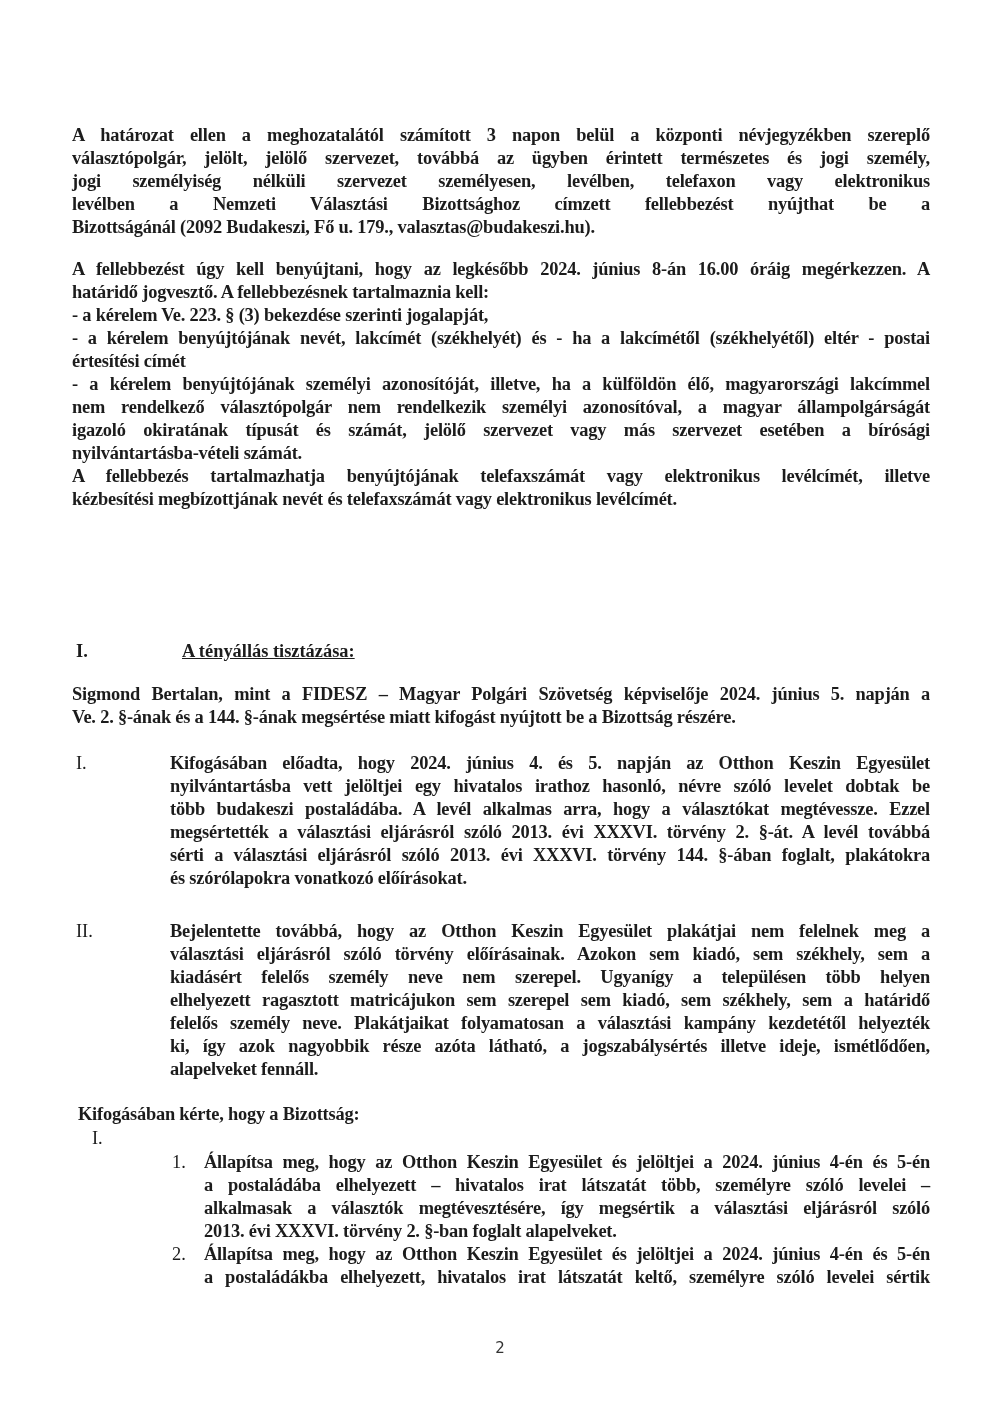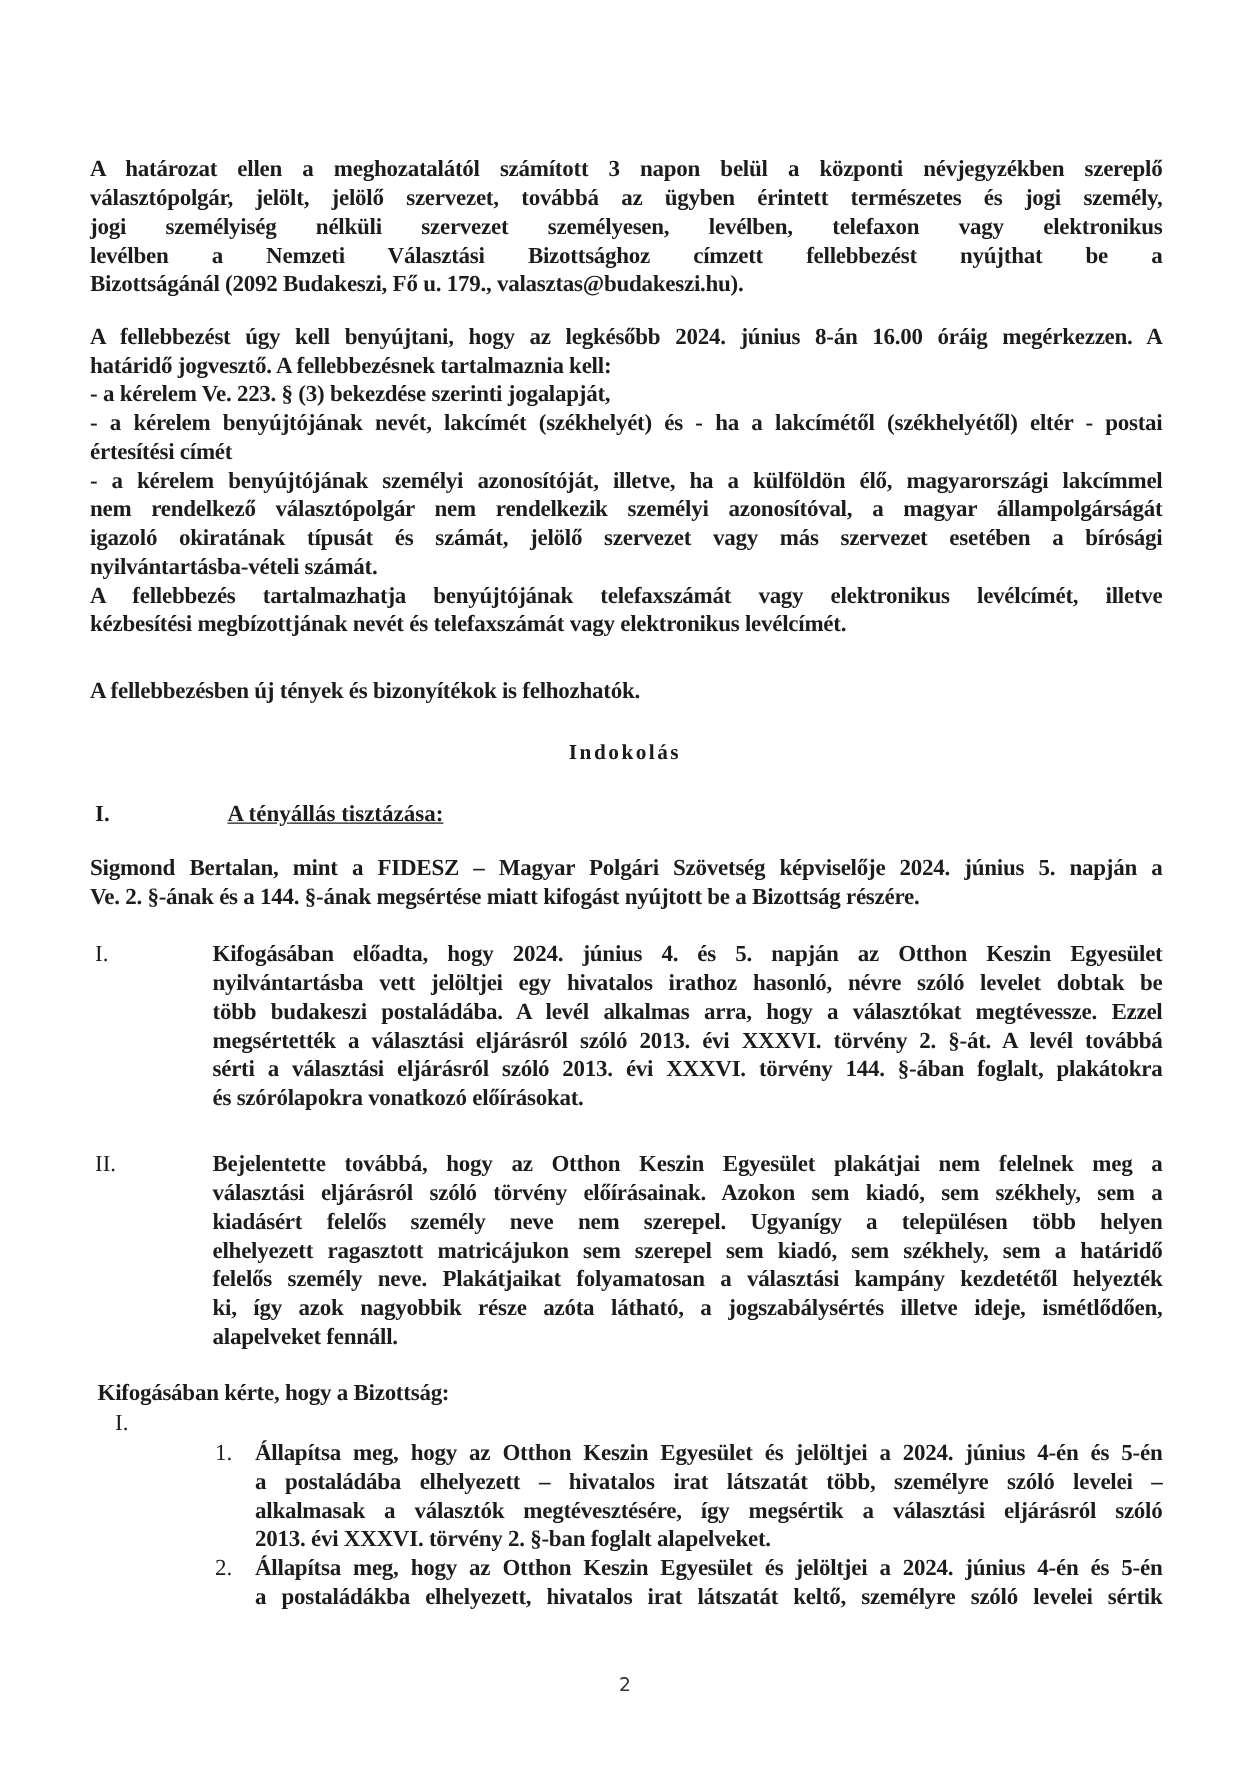--- a/index.html
+++ b/index.html
@@ -49,23 +49,21 @@
     <div class="line just" style="top:327px">- a kérelem benyújtójának nevét, lakcímét (székhelyét) és - ha a lakcímétől (székhelyétől) eltér - postai</div>
     <div class="line" style="top:350px">értesítési címét</div>
     <div class="line just" style="top:373px">- a kérelem benyújtójának személyi azonosítóját, illetve, ha a külföldön élő, magyarországi lakcímmel</div>
     <div class="line just" style="top:396px">nem rendelkező választópolgár nem rendelkezik személyi azonosítóval, a magyar állampolgárságát</div>
     <div class="line just" style="top:419px">igazoló okiratának típusát és számát, jelölő szervezet vagy más szervezet esetében a bírósági</div>
     <div class="line" style="top:442px">nyilvántartásba-vételi számát.</div>
     <div class="line just" style="top:465px">A fellebbezés tartalmazhatja benyújtójának telefaxszámát vagy elektronikus levélcímét, illetve</div>
     <div class="line" style="top:488px">kézbesítési megbízottjának nevét és telefaxszámát vagy elektronikus levélcímét.</div>
   </div>
 
-  <div class="line" style="top:541px">A fellebbezésben új tények és bizonyítékok is felhozhatók.</div>
 
-  <div class="title">Indokolás</div>
 
   <div class="roman" style="left:76px; top:640px; font-weight:bold">I.</div>
   <div class="section-heading">A tényállás tisztázása:</div>
 
   <div>
     <div class="line just" style="top:683px">Sigmond Bertalan, mint a FIDESZ – Magyar Polgári Szövetség képviselője 2024. június 5. napján a</div>
     <div class="line" style="top:706px">Ve. 2. §-ának és a 144. §-ának megsértése miatt kifogást nyújtott be a Bizottság részére.</div>
   </div>
 
   <div>

